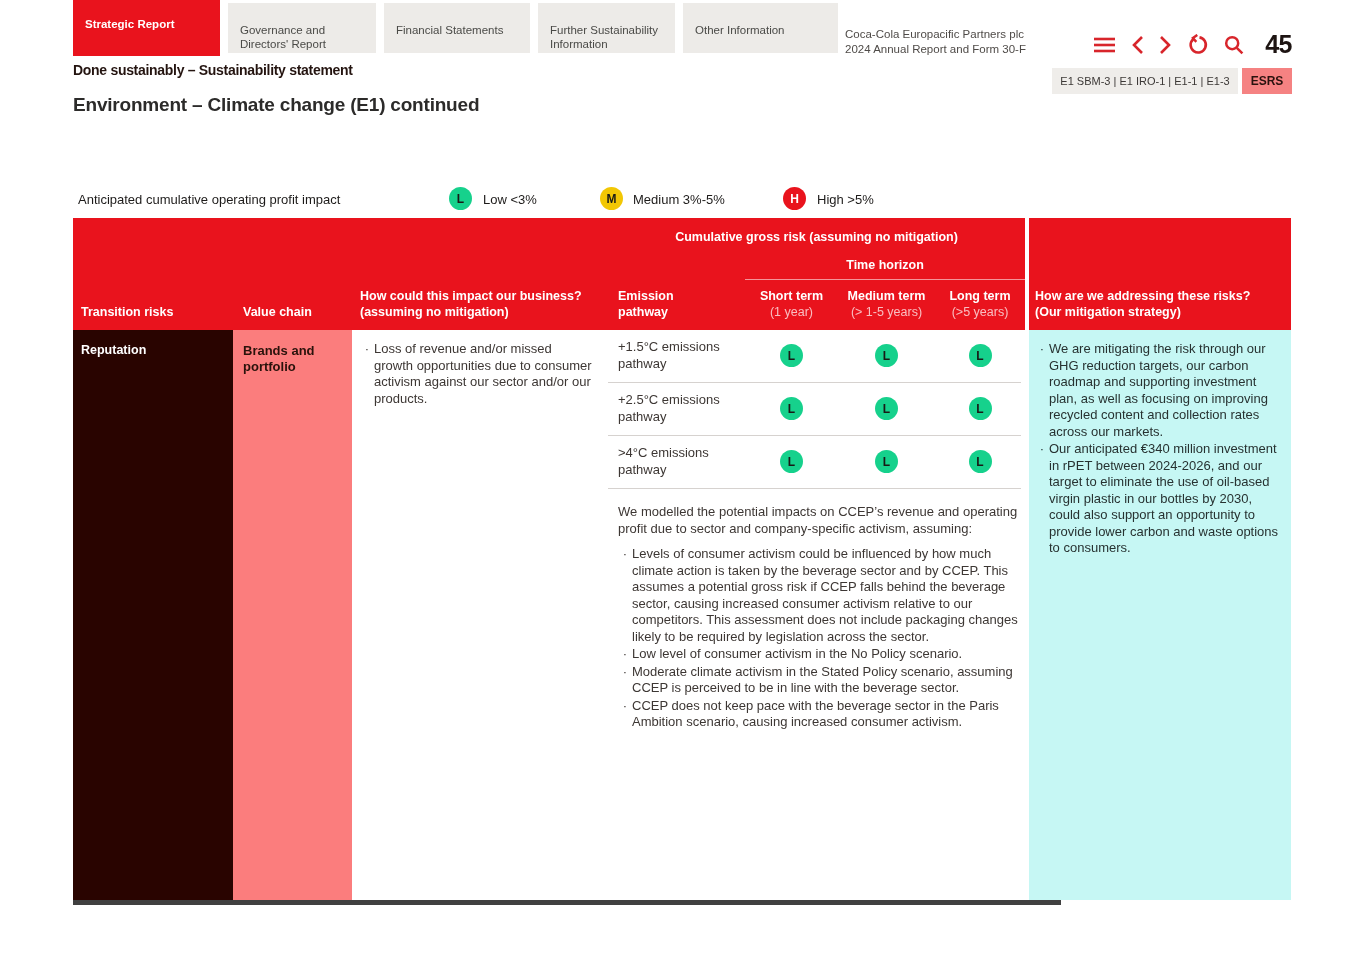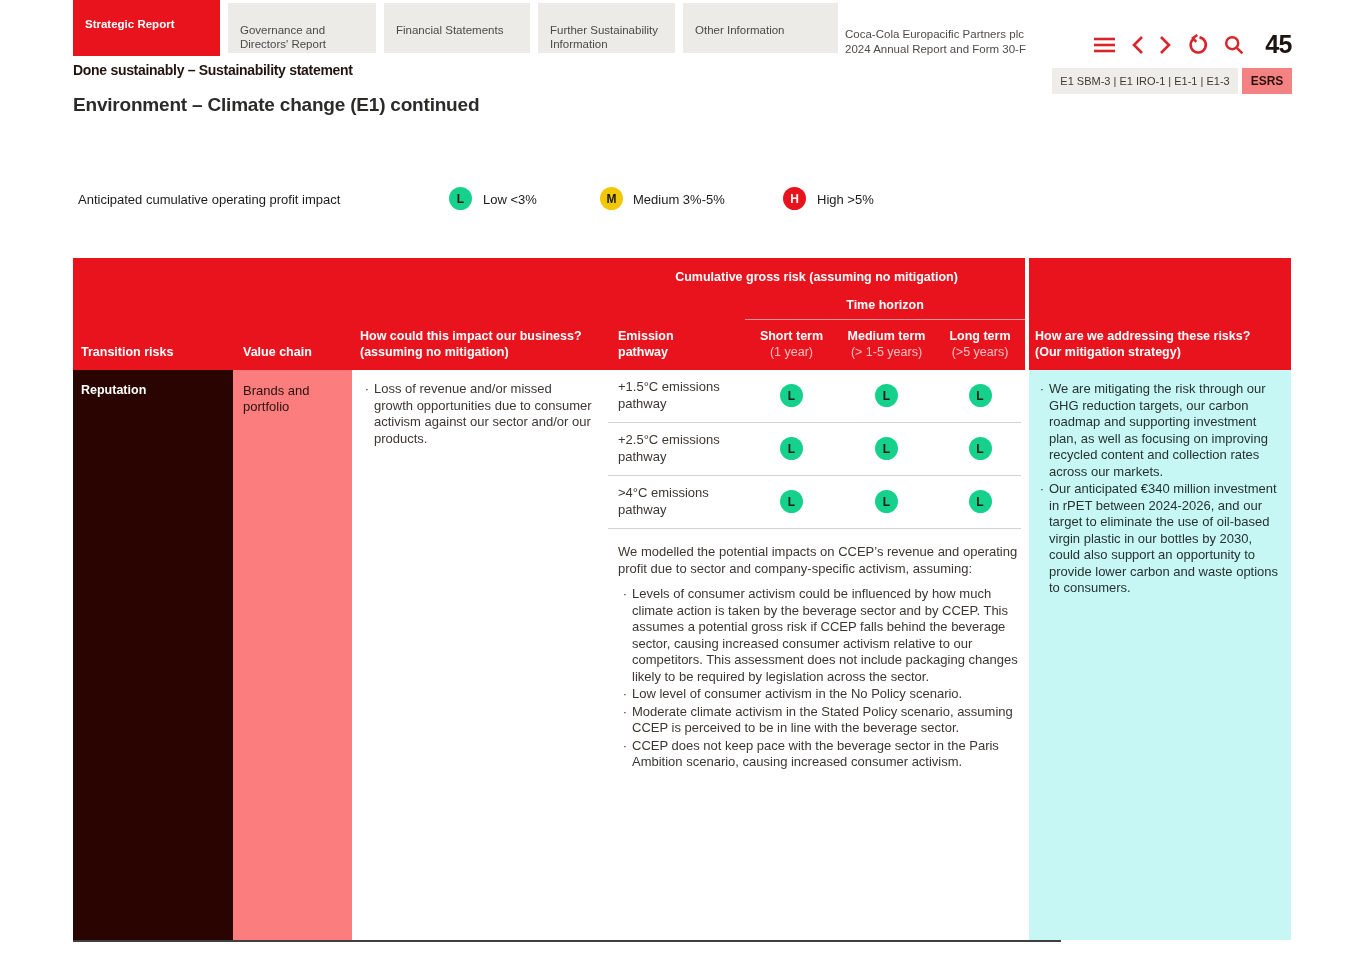--- a/index.html
+++ b/index.html
@@ -36,21 +36,21 @@
   .badge { width:23px; height:23px; border-radius:50%; display:flex; align-items:center;
            justify-content:center; font-size:12px; font-weight:bold; color:#181a16; }
   .badge.low { background:#16d18c; }
   .badge.medium { background:#f2c704; }
   .badge.high { background:#e9131d; color:#ffffff; }
   .lg-badge { position:absolute; top:187px; }
   .lg-text { position:absolute; top:192px; font-size:13px; color:#1d1b1a; }
   .lgb-l{left:449px}.lgt-l{left:483px}.lgb-m{left:600px}.lgt-m{left:633px}.lgb-h{left:783px}.lgt-h{left:817px}
 
   
-  .table { position:absolute; left:73px; top:218px; width:988px; border-bottom:2px solid #404040;margin-top:40px; }
+  .table { position:absolute; left:73px; top:218px; width:988px; border-bottom:5px solid #404040; }
   .grid9 { display:grid; grid-template-columns:160px 119px 256px 137px 93px 97px 90px 4px 262px; }
 
   .thead { position:relative; height:112px; }
   .thead .hred { position:absolute; top:0; height:112px; background:#e9131d; }
   .hred.main { left:0; width:952px; }
   .hred.addr { left:956px; width:262px; }
   .group-label { position:absolute; left:535px; top:12px; width:417px; text-align:center;
                  color:#fff; font-weight:bold; font-size:12.5px; }
   .time-horizon { position:absolute; left:672px; top:40px; width:280px; text-align:center;
                   color:#fff; font-weight:bold; font-size:12.5px; }
@@ -58,21 +58,21 @@
                   background:rgba(255,255,255,0.55); }
   .col-heads { position:absolute; left:0; bottom:0; width:100%; align-items:end; padding-bottom:10px; }
   .ch { color:#fff; font-weight:bold; font-size:12.5px; line-height:16px; }
   .ch.pl8 { padding-left:8px; } .ch.pl10 { padding-left:10px; } .ch.pl6 { padding-left:6px; }
   .ch.center { text-align:center; }
   .ch .sub { display:block; font-weight:normal; color:rgba(255,255,255,0.72); }
   .ch .narrow { display:block; max-width:72px; }
 
   .tbody { min-height:570px; align-items:stretch; }
   .cell-risk { background:#290400; color:#ffffff; font-weight:bold; font-size:12.5px; padding:13px 8px; }
-  .cell-chain { background:#fb7d7d; color:#2a120b; font-weight:normal; font-size:13px;
+  .cell-chain { background:#fb7d7d; color:#2a120b; font-weight:bold; font-size:13px;
                 line-height:16px; padding:13px 26px 0 10px; }
   .cell-impact { padding:11px 16px 0 8px; }
   .cell-mid { grid-column: 4 / span 4; padding-right:4px; }
   .cell-gap { background:#fff; }
   .cell-addr { grid-column: 9; background:#c6f7f4; color:#25302f; padding:11px 12px 0 6px; }
 
   .body-text { font-size:13px; line-height:16.5px; color:#3d3734; }
   .bullet { display:flex; margin-bottom:1px; }
   .bullet .dot { width:14px; flex:none; text-align:center; }
   .cell-addr .body-text { color:#273231; }

